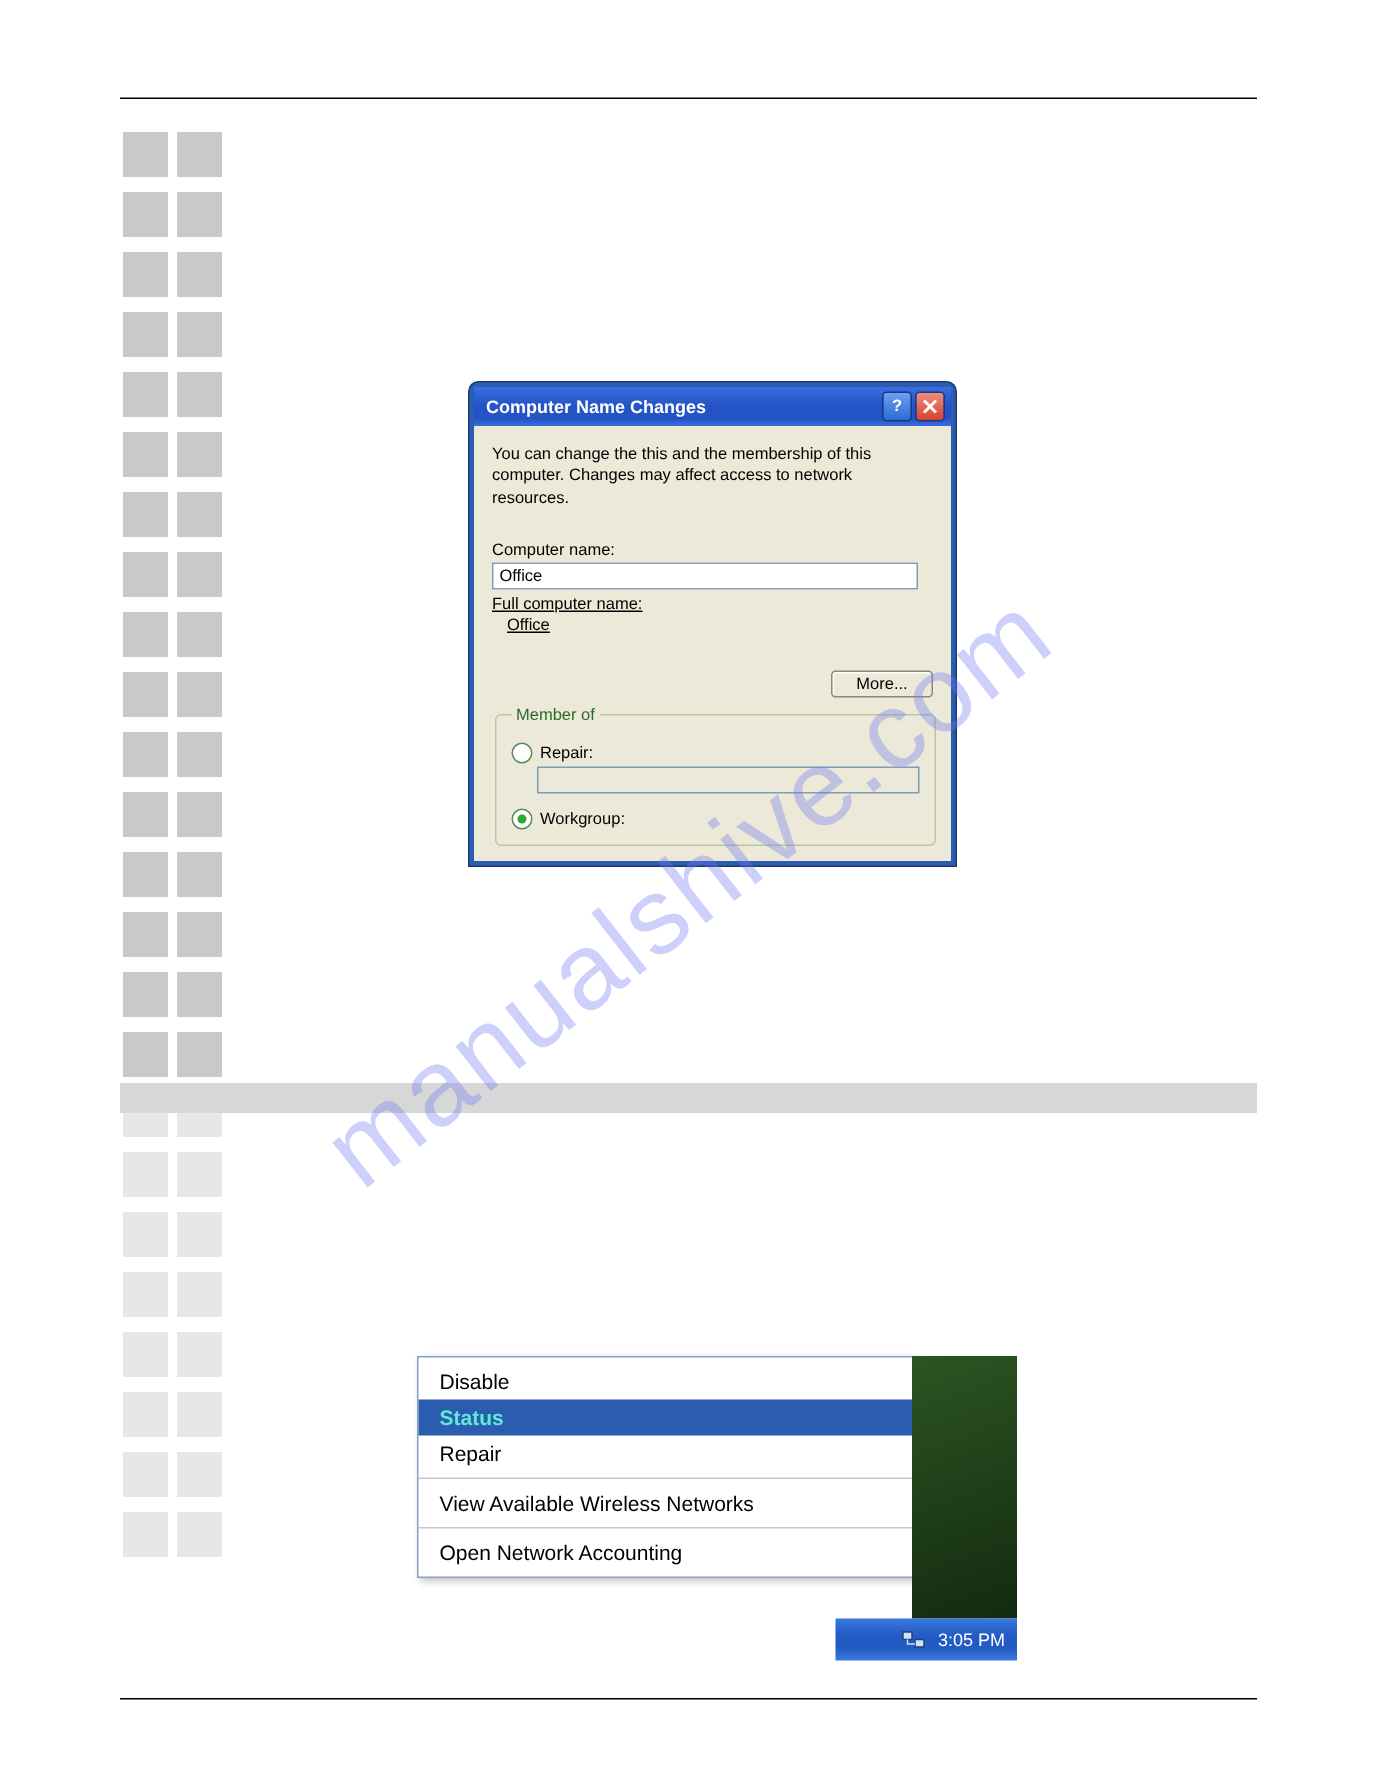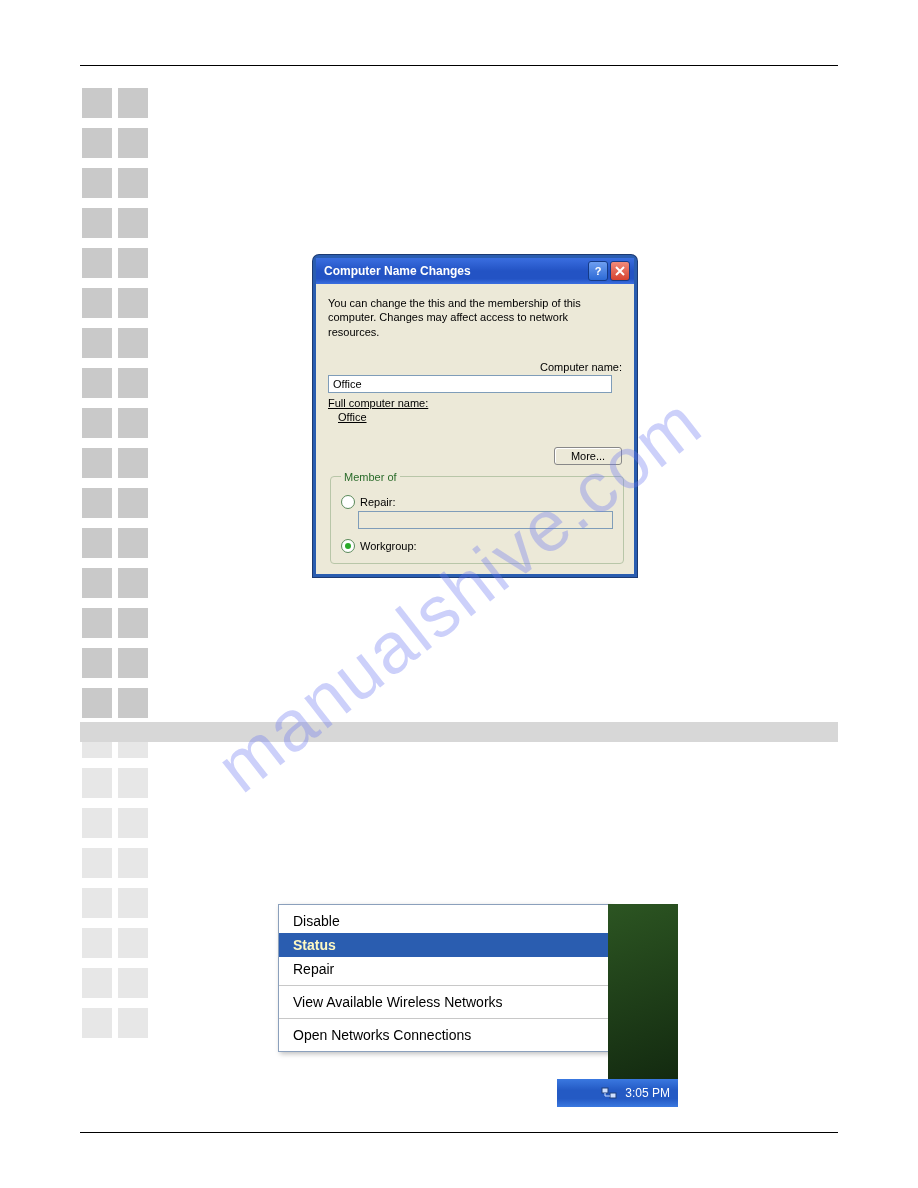--- a/index.html
+++ b/index.html
@@ -80,21 +80,21 @@
     cursor: pointer;
   }
   .xp-help { background: linear-gradient(#6e9ef0,#2c6ad6); color:#fff; }
   .xp-close { background: linear-gradient(#f08b7a,#d64230); color:#fff; }
   .xp-body {
     padding: 12px 12px 10px 12px;
     font-size: 11px;
     color: #000;
   }
   .xp-desc { line-height: 1.3; margin-bottom: 22px; }
-  .xp-label { margin-bottom: 2px; text-align: right; }
+  .xp-label { margin-bottom: 2px; }
   .xp-input {
     width: 284px;
     padding: 2px 4px;
     font-size: 11px;
     border: 1px solid #7f9db9;
     background: #fff;
     box-sizing: border-box;
   }
   .xp-input.disabled { background: #ece9d8; color: #7a7a7a; }
   .xp-full { margin-top: 4px; text-decoration: underline; }
@@ -147,21 +147,21 @@
   }
   .ctx-group { padding: 4px 0; }
   .ctx-divider { border-top: 1px solid #c8c8c8; margin: 0; }
   .ctx-item {
     padding: 4px 14px;
     cursor: pointer;
     color: #000;
   }
   .ctx-item.highlight {
     background: #2a5db0;
-    color: #fef9c3;
+    color: #5eead4;
     font-weight: bold;
   }
   .tray-wrap {
     position: relative;
   }
   .tray-side {
     position: absolute;
     right: 0;
     top: 0;
     width: 70px;
@@ -364,21 +364,21 @@
           <div class="ctx-item">Disable</div>
           <div class="ctx-item highlight">Status</div>
           <div class="ctx-item">Repair</div>
         </div>
         <div class="ctx-divider"></div>
         <div class="ctx-group">
           <div class="ctx-item">View Available Wireless Networks</div>
         </div>
         <div class="ctx-divider"></div>
         <div class="ctx-group">
-          <div class="ctx-item">Open Networks Connections</div>
+          <div class="ctx-item">Open Network Accounting</div>
         </div>
       </div>
       <div class="taskbar">
         <span class="tray-icon">
           <svg width="16" height="16" viewBox="0 0 16 16">
               <rect x="1" y="3" width="6" height="5" fill="#cfe0ff" stroke="#20407a"></rect>
               <rect x="9" y="8" width="6" height="5" fill="#cfe0ff" stroke="#20407a"></rect>
               <path d="M4 8 v3 h5" stroke="#cfe0ff" fill="none"></path>
             </svg>
         </span>

